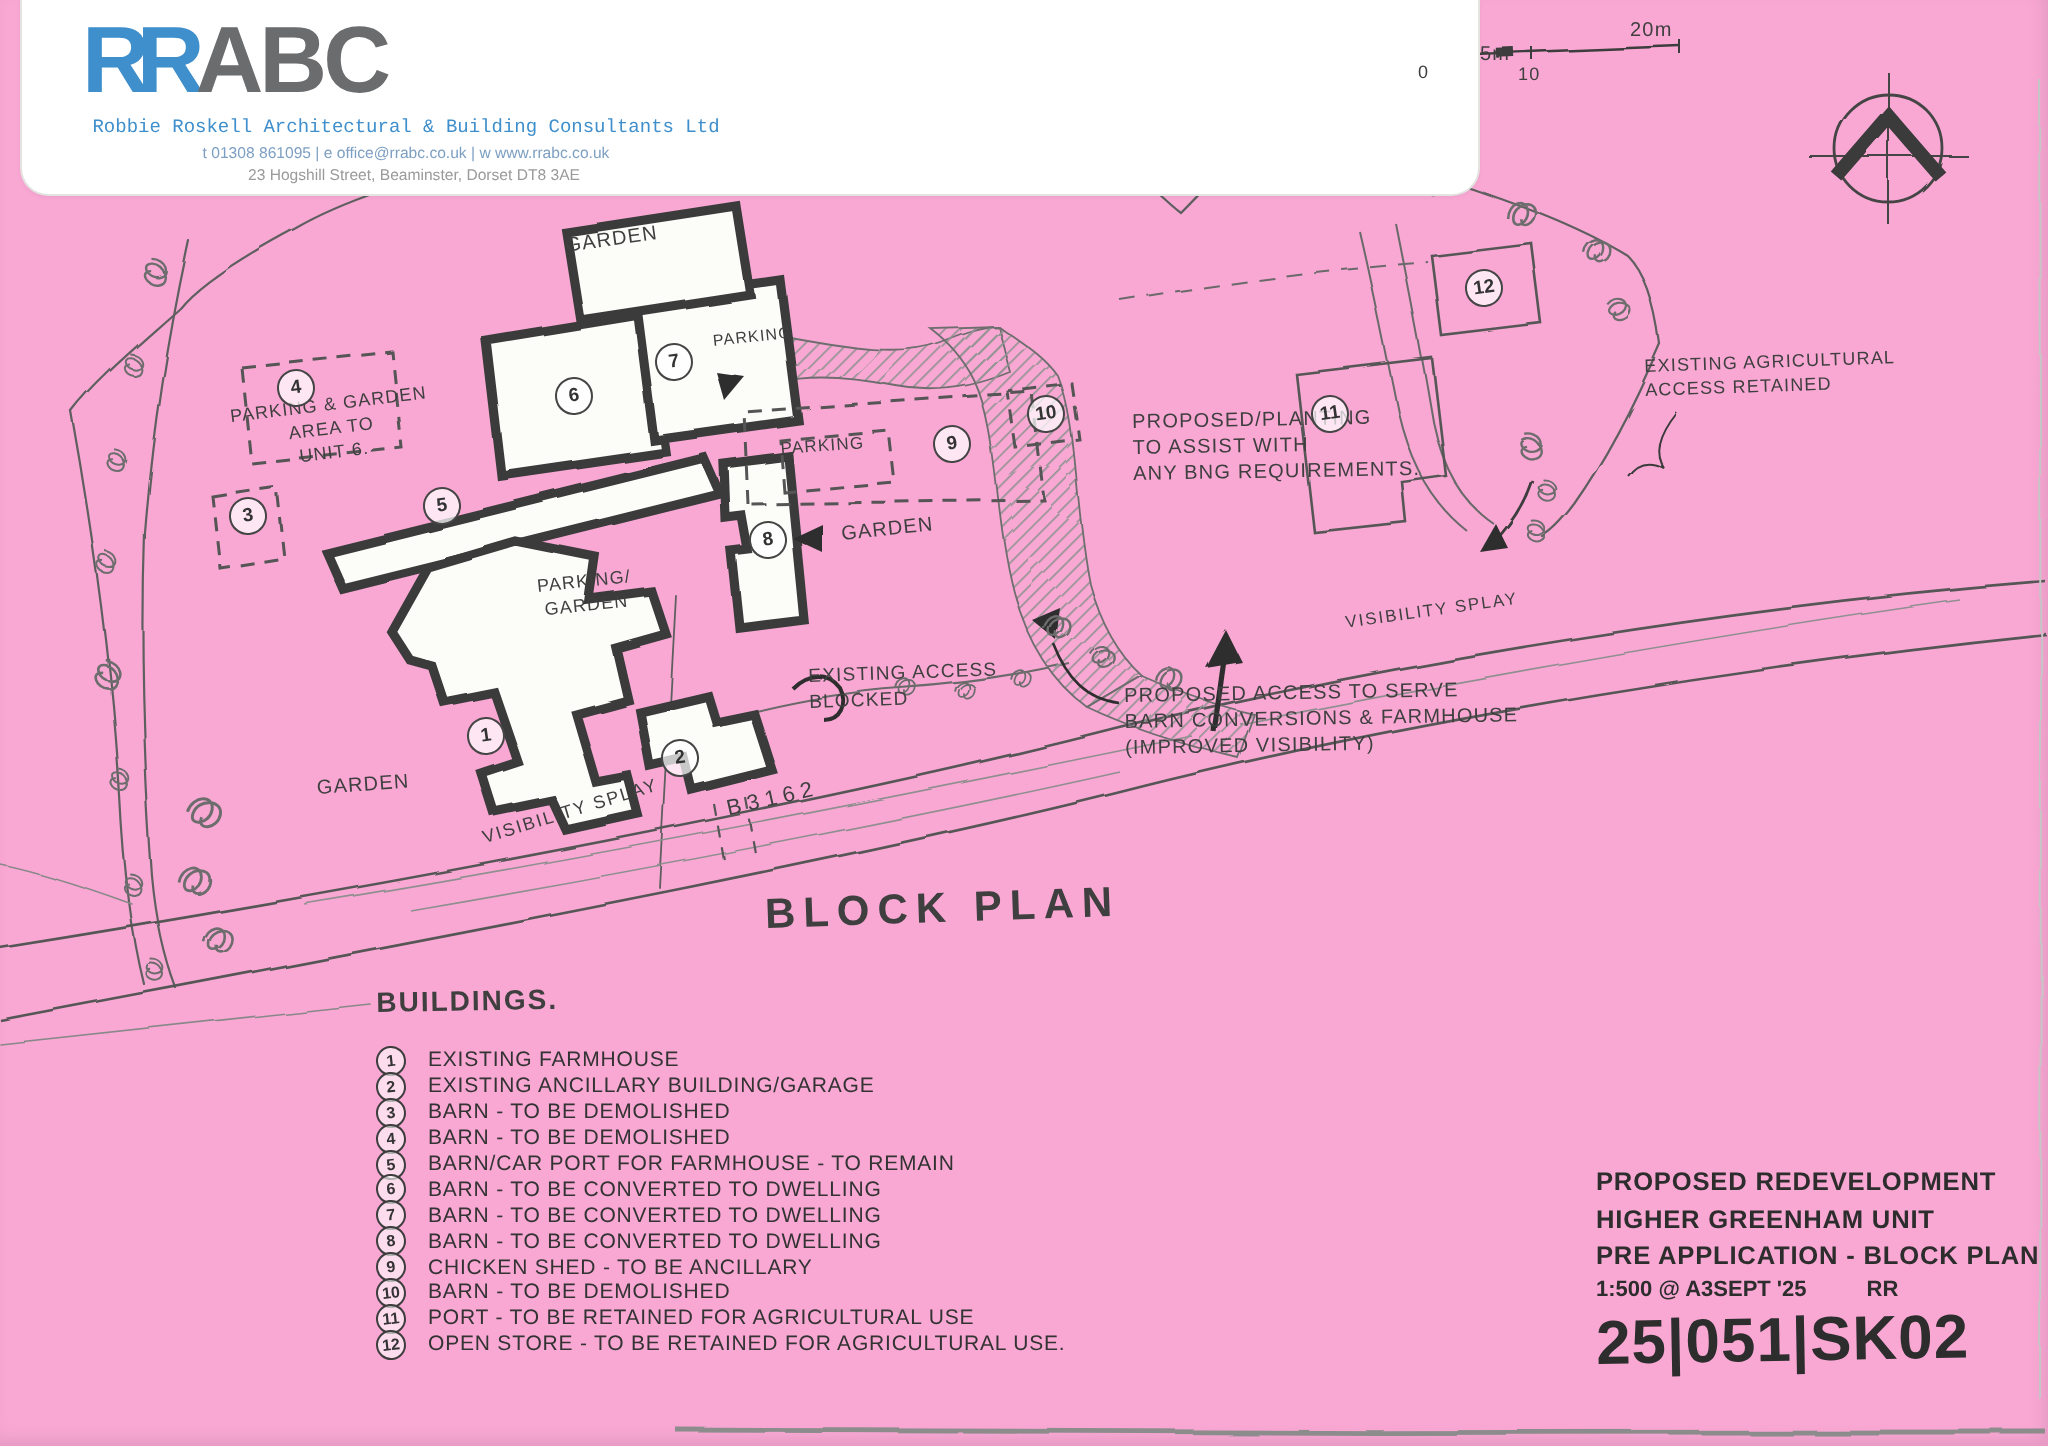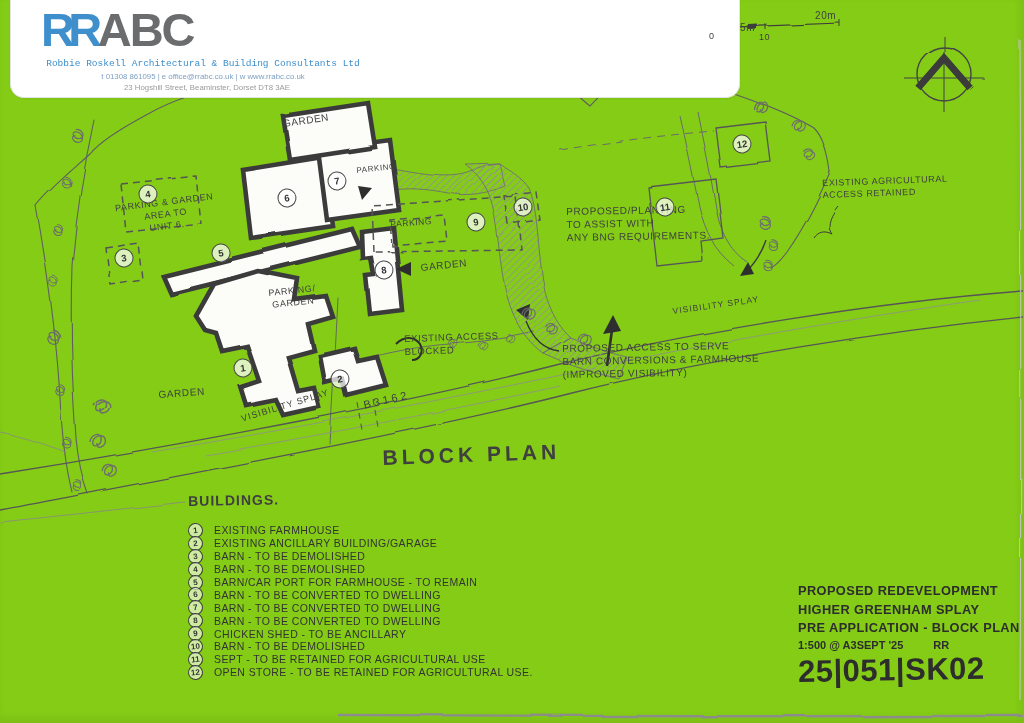--- a/index.html
+++ b/index.html
@@ -1,16 +1,16 @@
 <!DOCTYPE html>
 <html style="--brand-blue: #3E8FCC; --brand-gray: #6B6C6E;"><head>
 <meta charset="utf-8">
 <style>
   html,body{margin:0;padding:0;background:#e9e8e5;font-family:"Liberation Sans",sans-serif;}
-  .page{position:relative;width:1024px;height:723px;background:#84cc16;overflow:hidden;
+  .page{position:relative;width:1024px;height:723px;background:#f9a8d4;overflow:hidden;
         box-shadow:inset -3px -4px 8px rgba(0,0,0,.08);}
   svg{position:absolute;left:0;top:0;}
   
   .letterhead{position:absolute;left:10px;top:0;width:728px;height:97px;background:#fff;
       border:1px solid #e3e3e0;border-top:none;border-radius:0 0 14px 14px;
       box-shadow:0 1px 2px rgba(0,0,0,.05);}
   .logo{position:absolute;left:30px;top:6px;font-weight:bold;font-size:47px;line-height:1;}
   .logo .rr{color:var(--brand-blue);letter-spacing:-0.14em;margin-right:2px;}
   .logo .abc{color:var(--brand-gray);letter-spacing:-2px;}
   .tagline{position:absolute;left:32px;top:58px;width:320px;text-align:center;
@@ -267,31 +267,31 @@
     <div class="lg-row">
         <span class="lg-circ">9</span>
         <span class="lg-text">CHICKEN SHED - TO BE ANCILLARY</span>
       </div>
     <div class="lg-row">
         <span class="lg-circ">10</span>
         <span class="lg-text">BARN - TO BE DEMOLISHED</span>
       </div>
     <div class="lg-row">
         <span class="lg-circ">11</span>
-        <span class="lg-text">SEPT - TO BE RETAINED FOR AGRICULTURAL USE</span>
+        <span class="lg-text">PORT - TO BE RETAINED FOR AGRICULTURAL USE</span>
       </div>
     <div class="lg-row">
         <span class="lg-circ">12</span>
         <span class="lg-text">OPEN STORE - TO BE RETAINED FOR AGRICULTURAL USE.</span>
       </div>
   </div>
 
   <div class="tb">
     <div class="line">PROPOSED REDEVELOPMENT</div>
-    <div class="line">HIGHER GREENHAM SPLAY</div>
+    <div class="line">HIGHER GREENHAM UNIT</div>
     <div class="line">PRE APPLICATION - BLOCK PLAN</div>
     <div class="meta">
       <span class="m1">1:500 @ A3</span>
       <span class="m2">SEPT '25</span>
       <span class="m3">RR</span>
     </div>
     <div class="dwg">25|051|SK02</div>
   </div>
 
 </div>

